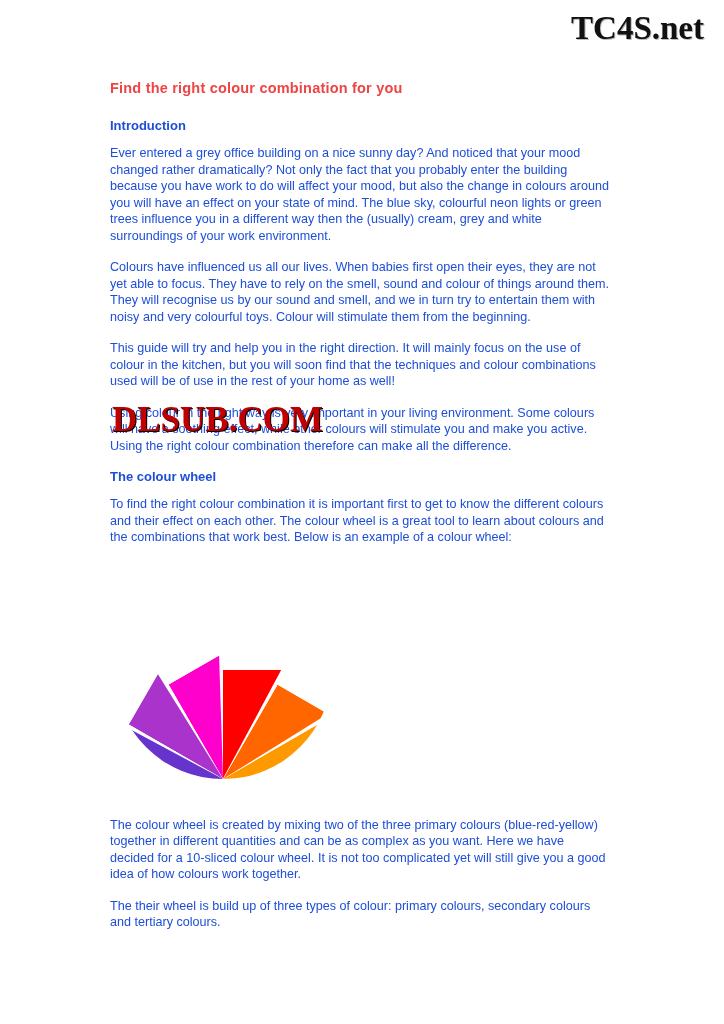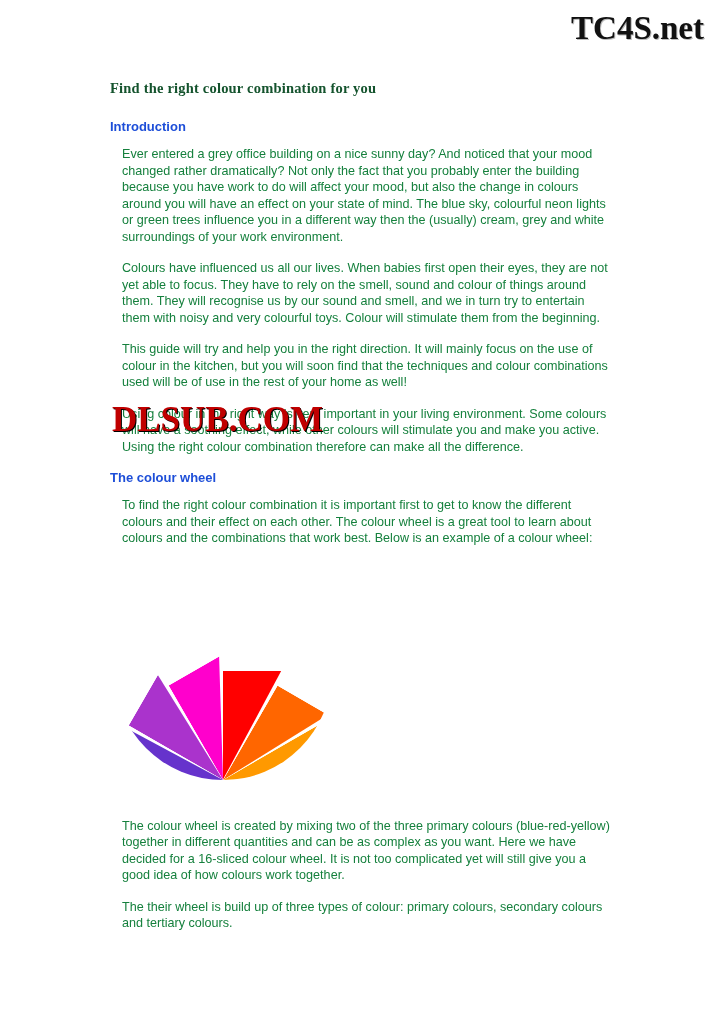--- a/index.html
+++ b/index.html
@@ -48,38 +48,37 @@
   }
   .content {
     position: absolute;
     left: 110px;
     top: 80px;
     width: 500px;
   }
   h1.doc-title {
     font-size: 14.5px;
     font-weight: bold;
-    color: #14532d;
+    color: #ef4444;
     margin: 0 0 22px 0;
     letter-spacing: 0.2px;
-    font-family: Liberation Serif, serif;
   }
   h2.section-heading {
     font-size: 13px;
     font-weight: bold;
     color: #1d4ed8;
     margin: 0 0 12px 0;
   }
   h2.section-heading.spaced-top {
   }
   p.para {
     font-size: 12.6px;
     line-height: 16.5px;
-    margin: 0 0 15px 12px;
-    color: #15803d;
+    margin: 0 0 15px 0;
+    color: #1d4ed8;
     text-align: left;
   }
   p.para:last-child { margin-bottom: 0; }
 
   
   .wheel-wrap {
     position: relative;
     height: 240px;
     margin: 14px 0 16px 0;
   }
@@ -144,21 +143,21 @@
           <div class="slice" style="background: rgb(255, 102, 0); transform: rotate(30deg);"></div>
           <div class="slice" style="background: rgb(255, 153, 0); transform: rotate(60deg);"></div>
           <div class="slice" style="background: rgb(51, 153, 136); transform: rotate(210deg);"></div>
           <div class="slice" style="background: rgb(17, 17, 204); transform: rotate(240deg);"></div>
           <div class="slice" style="background: rgb(102, 51, 204); transform: rotate(270deg);"></div>
           <div class="slice" style="background: rgb(170, 51, 204); transform: rotate(300deg);"></div>
           <div class="slice" style="background: rgb(255, 0, 204); transform: rotate(330deg);"></div>
         </div>
     </div>
 
-    <p class="para">The colour wheel is created by mixing two of the three primary colours (blue-red-yellow) together in different quantities and can be as complex as you want. Here we have decided for a 16-sliced colour wheel. It is not too complicated yet will still give you a good idea of how colours work together.</p>
+    <p class="para">The colour wheel is created by mixing two of the three primary colours (blue-red-yellow) together in different quantities and can be as complex as you want. Here we have decided for a 10-sliced colour wheel. It is not too complicated yet will still give you a good idea of how colours work together.</p>
     <p class="para">The their wheel is build up of three types of colour: primary colours, secondary colours and tertiary colours.</p>
 
   </div>
 
   <div class="watermark">DLSUB.COM</div>
 
   <div class="brand-bottom">TradersXtreme.com</div>
 
 </div>
 

